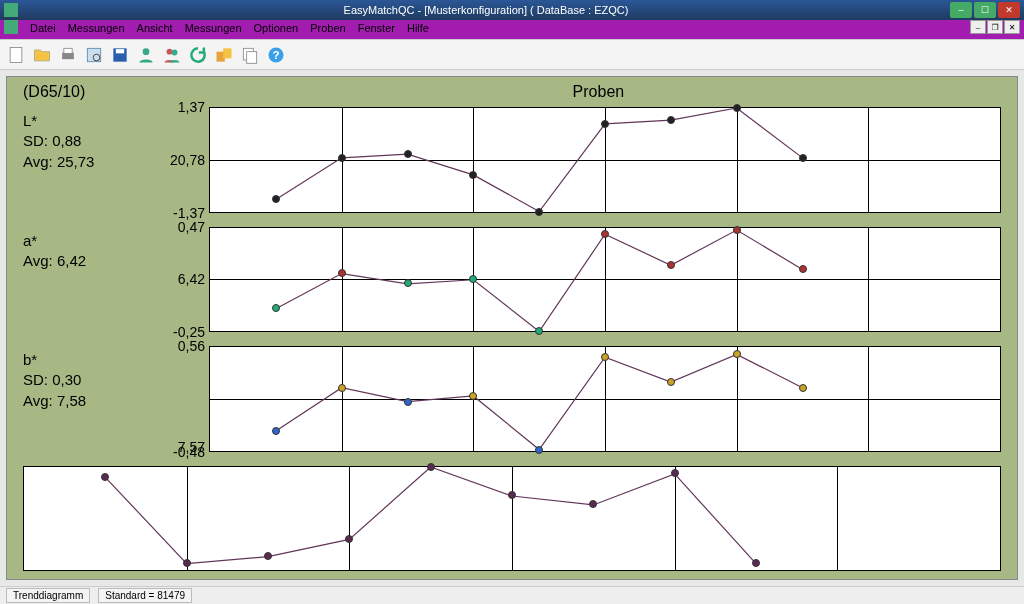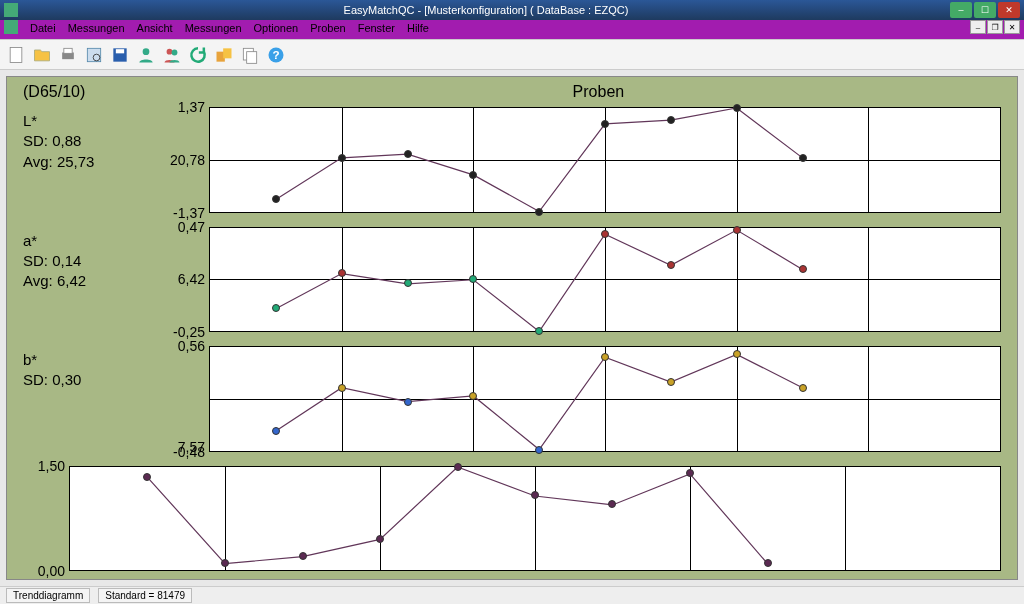--- a/index.html
+++ b/index.html
@@ -178,21 +178,20 @@
             <div class="point" style="left: 41.6667%; top: 100%; background: rgb(34, 34, 34);"></div>
             <div class="point" style="left: 50%; top: 15.3285%; background: rgb(34, 34, 34);"></div>
             <div class="point" style="left: 58.3333%; top: 11.6788%; background: rgb(34, 34, 34);"></div>
             <div class="point" style="left: 66.6667%; top: 0%; background: rgb(34, 34, 34);"></div>
             <div class="point" style="left: 75%; top: 48.1752%; background: rgb(34, 34, 34);"></div>
           </div>
         </div>
         <div class="chart-row">
           <div class="chart-labels">
             <div>a*</div>
-            <div>SD: 0,14</div>
             <div>Avg: 6,42</div>
           </div>
           <div class="chart-axis">
             <div class="axis-tick" style="top: 0%;">0,47</div>
             <div class="axis-tick" style="top: 50%;">6,42</div>
             <div class="axis-tick" style="top: 100%;">-0,25</div>
           </div>
           <div class="chart-plot">
             <div class="gridline-v" style="left: 16.6667%;"></div>
             <div class="gridline-v" style="left: 33.3333%;"></div>
@@ -211,20 +210,21 @@
             <div class="point" style="left: 50%; top: 6%; background: rgb(170, 51, 51);"></div>
             <div class="point" style="left: 58.3333%; top: 36%; background: rgb(170, 51, 51);"></div>
             <div class="point" style="left: 66.6667%; top: 2%; background: rgb(170, 51, 51);"></div>
             <div class="point" style="left: 75%; top: 40%; background: rgb(170, 51, 51);"></div>
           </div>
         </div>
         <div class="chart-row">
           <div class="chart-labels">
             <div>b*</div>
             <div>SD: 0,30</div>
+            <div>Avg: 7,58</div>
           </div>
           <div class="chart-axis">
             <div class="axis-tick" style="top: 0%;">0,56</div>
             <div class="axis-tick" style="top: 50%; margin-top: 48px;">7,57</div>
             <div class="axis-tick" style="top: 100%;">-0,48</div>
           </div>
           <div class="chart-plot">
             <div class="gridline-v" style="left: 16.6667%;"></div>
             <div class="gridline-v" style="left: 33.3333%;"></div>
             <div class="gridline-v" style="left: 50%;"></div>
@@ -239,24 +239,20 @@
             <div class="point" style="left: 25%; top: 52.6786%; background: rgb(51, 102, 204);"></div>
             <div class="point" style="left: 33.3333%; top: 47.3214%; background: rgb(201, 162, 39);"></div>
             <div class="point" style="left: 41.6667%; top: 99.1071%; background: rgb(51, 102, 204);"></div>
             <div class="point" style="left: 50%; top: 9.82143%; background: rgb(201, 162, 39);"></div>
             <div class="point" style="left: 58.3333%; top: 33.9286%; background: rgb(201, 162, 39);"></div>
             <div class="point" style="left: 66.6667%; top: 7.14286%; background: rgb(201, 162, 39);"></div>
             <div class="point" style="left: 75%; top: 39.2857%; background: rgb(201, 162, 39);"></div>
           </div>
         </div>
         <div class="chart-row">
-          <div class="chart-axis">
-            <div class="axis-tick" style="top: 0%;">1,50</div>
-            <div class="axis-tick" style="top: 100%;">0,00</div>
-          </div>
           <div class="chart-plot">
             <div class="gridline-v" style="left: 16.6667%;"></div>
             <div class="gridline-v" style="left: 33.3333%;"></div>
             <div class="gridline-v" style="left: 50%;"></div>
             <div class="gridline-v" style="left: 66.6667%;"></div>
             <div class="gridline-v" style="left: 83.3333%;"></div>
             <svg width="100%" height="100%" viewBox="0 0 100 100" preserveAspectRatio="none" style="position: absolute; inset: 0px;">
               <polyline class="line-seg" points="8.333333333333332,9.999999999999998 16.666666666666664,93.33333333333333 25,86.66666666666667 33.33333333333333,70 41.66666666666667,0 50,27.999999999999993 58.333333333333336,36.66666666666667 66.66666666666666,6.666666666666677 75,93.33333333333333" vector-effect="non-scaling-stroke"></polyline>
             </svg>
             <div class="point" style="left: 8.33333%; top: 10%; background: rgb(91, 42, 82);"></div>

